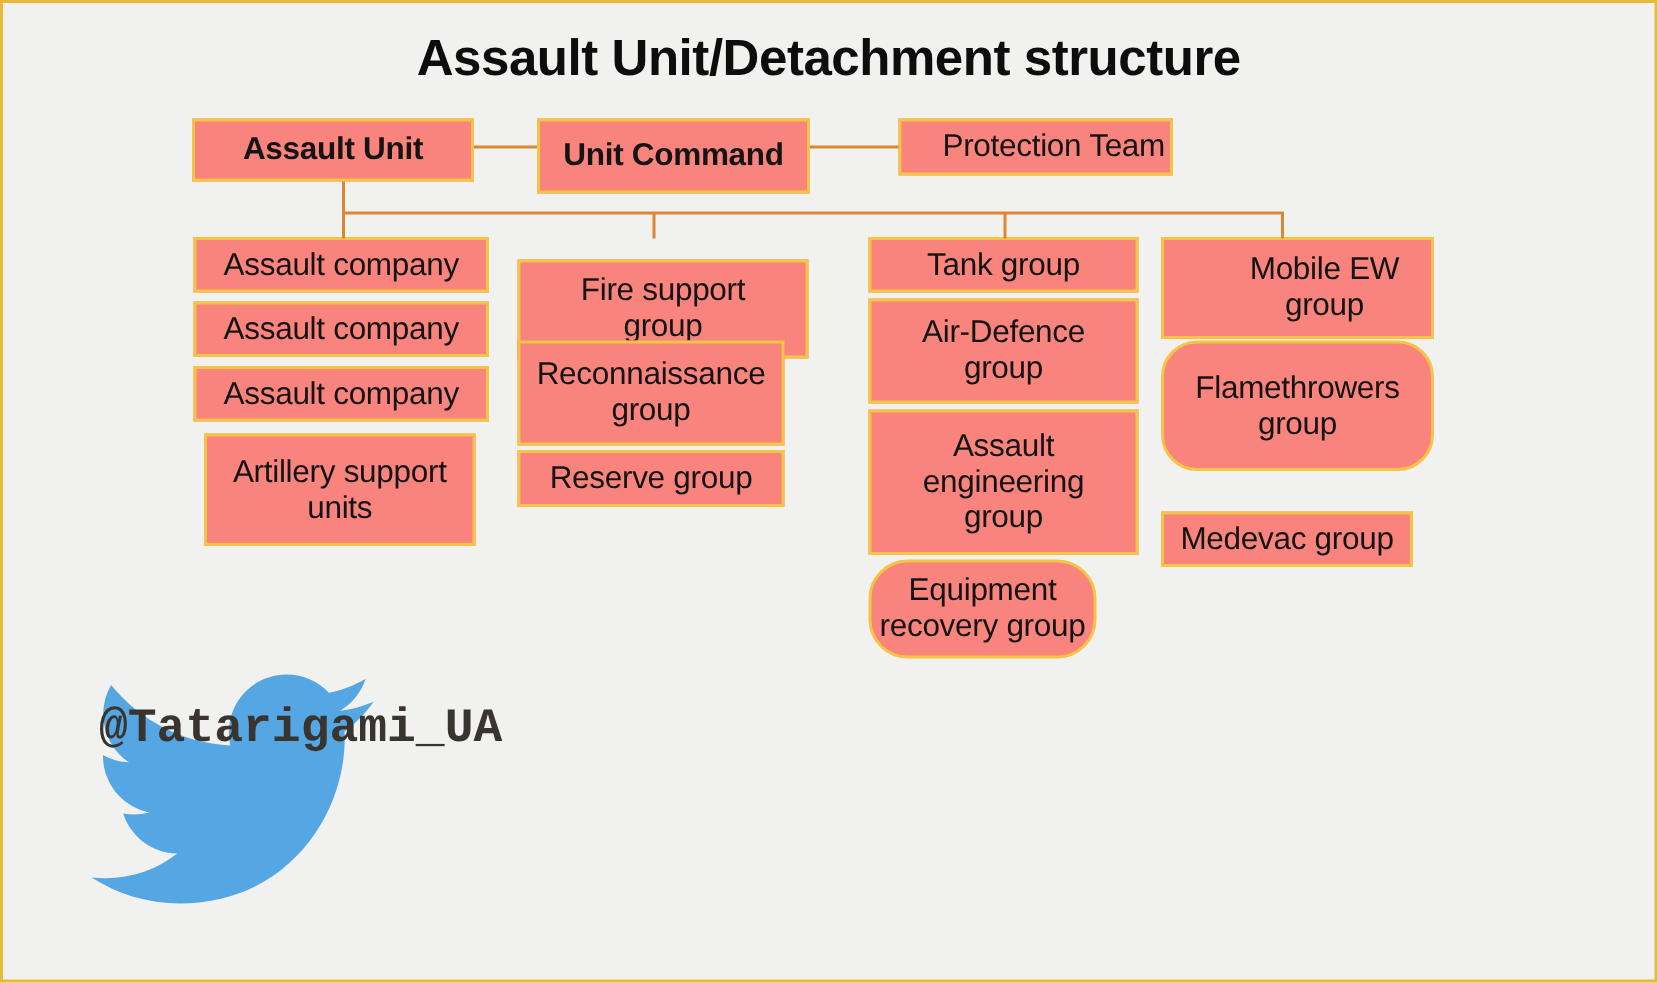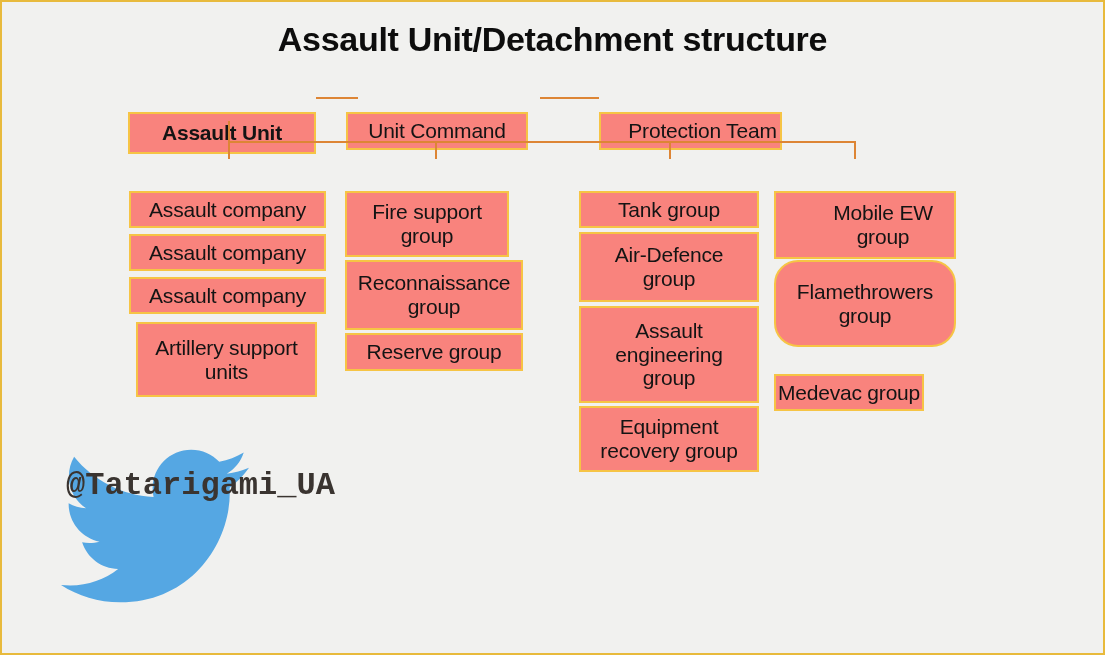--- a/index.html
+++ b/index.html
@@ -29,21 +29,20 @@
     border: 2px solid var(--box-border, #f6c445);
     color: var(--box-text, #141414);
     display: flex;
     align-items: center;
     justify-content: center;
     text-align: center;
     white-space: pre-line;
     font-size: 21px;
     line-height: 1.13;
     letter-spacing: -0.2px;
-    margin-top: 33px;
   }
   .box.bold { font-weight: 700; }
   .line {
     position: absolute;
     background: var(--line, #dd8535);
   }
   .bird-svg {
     position: absolute;
     left: 50px; top: 430px;
     width: 206px; height: 188px;
@@ -58,45 +57,45 @@
     color: var(--wm-text, #3a3430);
   }
 </style>
 </head>
 <body style="--bg: #f1f1ef; --frame: #e8ba3c; --box-fill: #f9837d; --box-border: #f6c445; --box-text: #141414; --line: #dd8535; --title-text: #0d0d0d; --bird: #55a7e3; --wm-text: #3a3430;">
 
 <div class="title">Assault Unit/Detachment structure</div>
 
 <div id="diagram">
     <div class="box bold" style="left: 126px; top: 77px; width: 188px; height: 42px;">Assault Unit</div>
-    <div class="box" style="left: 344px; top: 77px; width: 182px; height: 38px;">Unit Command</div>
+    <div class="box" style="left: 356px; top: 77px; width: 182px; height: 50px; font-weight: bold;">Unit Command</div>
     <div class="box" style="left: 597px; top: 77px; width: 183px; height: 38px; padding-left: 24px;">Protection Team</div>
     <div class="box" style="left: 127px; top: 156px; width: 197px; height: 37px;">Assault company</div>
     <div class="box" style="left: 127px; top: 199px; width: 197px; height: 37px;">Assault company</div>
     <div class="box" style="left: 127px; top: 242px; width: 197px; height: 37px;">Assault company</div>
     <div class="box" style="left: 134px; top: 287px; width: 181px; height: 75px;">Artillery support
 units</div>
-    <div class="box" style="left: 343px; top: 156px; width: 164px; height: 66px;">Fire support
+    <div class="box" style="left: 343px; top: 171px; width: 194px; height: 66px;">Fire support
 group</div>
     <div class="box" style="left: 343px; top: 225px; width: 178px; height: 70px;">Reconnaissance
 group</div>
     <div class="box" style="left: 343px; top: 298px; width: 178px; height: 38px;">Reserve group</div>
     <div class="box" style="left: 577px; top: 156px; width: 180px; height: 37px;">Tank group</div>
     <div class="box" style="left: 577px; top: 197px; width: 180px; height: 70px;">Air-Defence
 group</div>
     <div class="box" style="left: 577px; top: 271px; width: 180px; height: 97px;">Assault
 engineering
 group</div>
-    <div class="box" style="left: 577px; top: 371px; width: 180px; height: 66px;">Equipment
+    <div class="box" style="left: 577px; top: 371px; width: 152px; height: 66px; border-radius: 26px;">Equipment
 recovery group</div>
     <div class="box" style="left: 772px; top: 156px; width: 182px; height: 68px; padding-left: 36px;">Mobile EW
 group</div>
     <div class="box" style="left: 772px; top: 225px; width: 182px; height: 87px; border-radius: 24px;">Flamethrowers
 group</div>
-    <div class="box" style="left: 772px; top: 339px; width: 150px; height: 37px;">Medevac group</div>
+    <div class="box" style="left: 772px; top: 339px; width: 168px; height: 37px;">Medevac group</div>
     <div class="line" style="left: 314px; top: 95px; width: 42px; height: 2px;"></div>
     <div class="line" style="left: 538px; top: 95px; width: 59px; height: 2px;"></div>
     <div class="line" style="left: 226px; top: 119px; width: 2px; height: 22px;"></div>
     <div class="line" style="left: 227px; top: 139px; width: 627px; height: 2px;"></div>
     <div class="line" style="left: 226px; top: 140px; width: 2px; height: 17px;"></div>
     <div class="line" style="left: 433px; top: 140px; width: 2px; height: 17px;"></div>
     <div class="line" style="left: 667px; top: 140px; width: 2px; height: 17px;"></div>
     <div class="line" style="left: 852px; top: 140px; width: 2px; height: 17px;"></div>
   </div>
 

